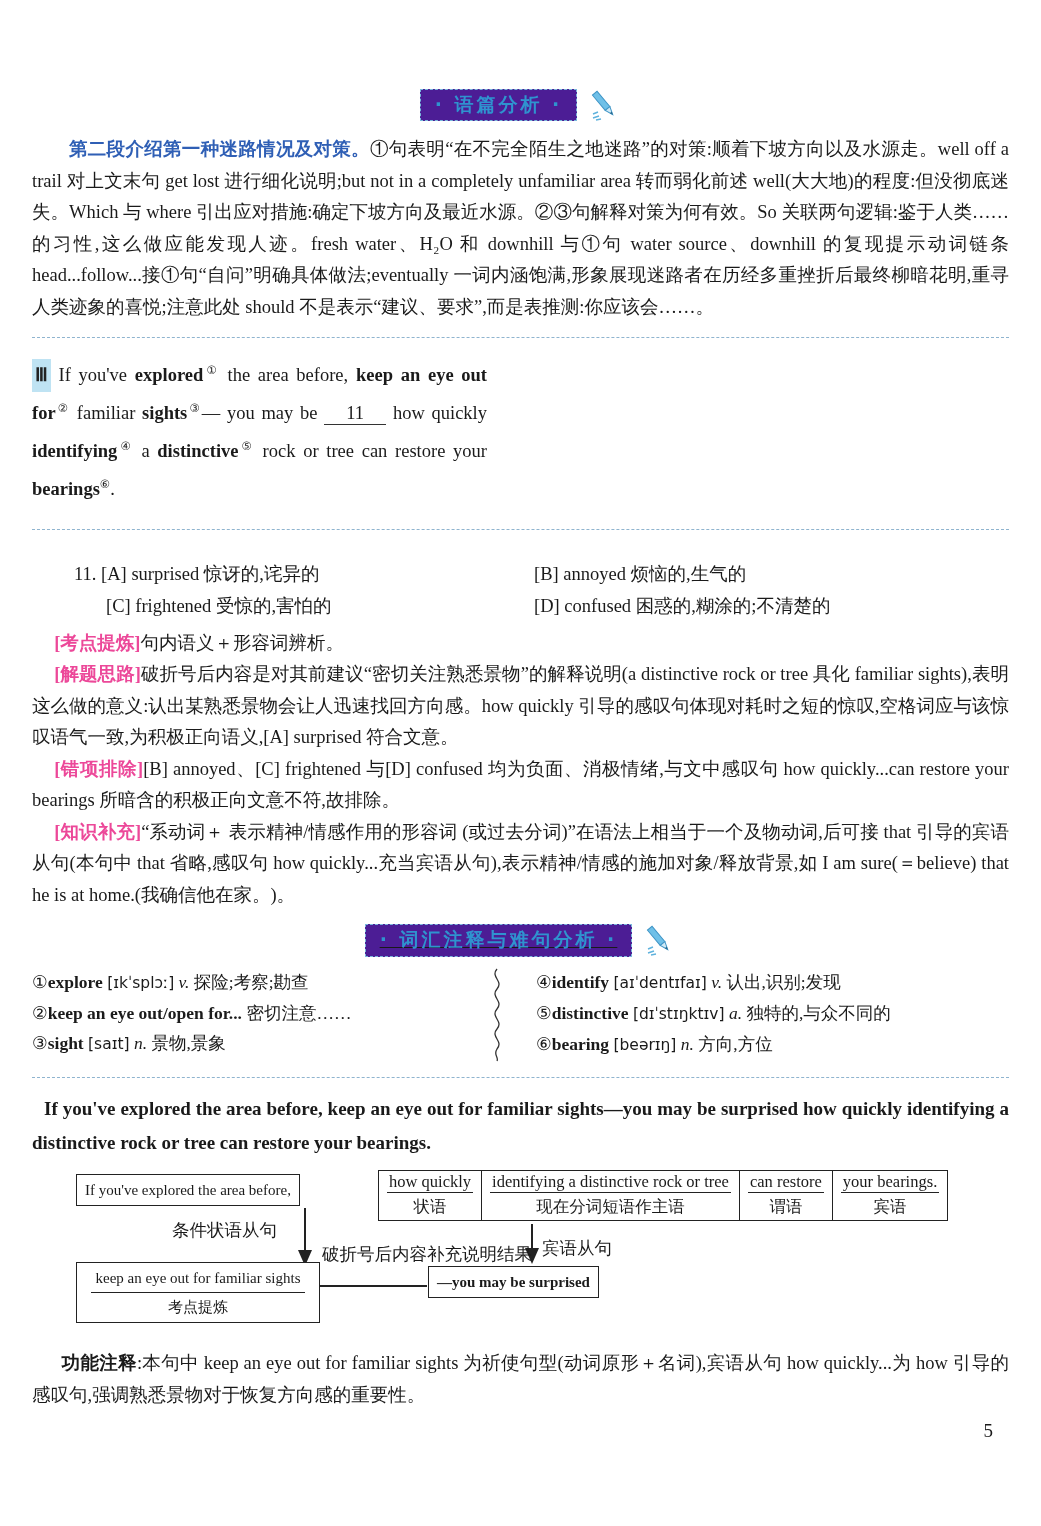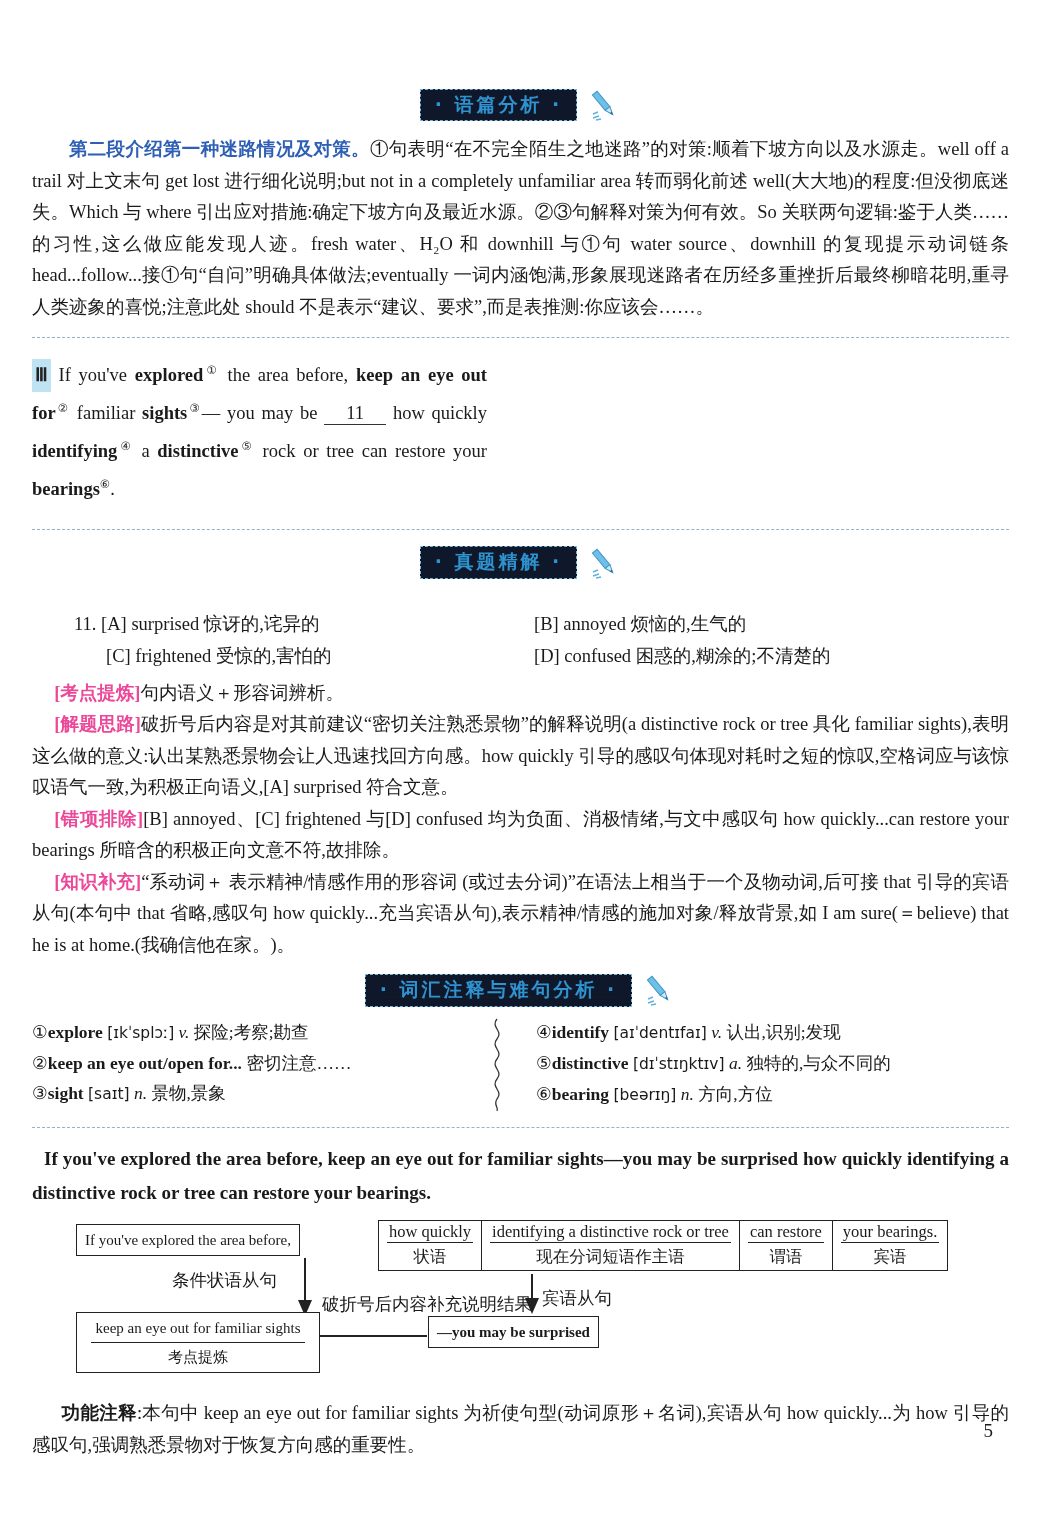--- a/index.html
+++ b/index.html
@@ -23,21 +23,21 @@
   }
 
   
   .sect-header{
     display:flex; align-items:center; justify-content:center;
     gap:10px;
     margin:0;
   }
   .sect-pill{
     border:1px dashed #7ab8dd;
-    background:#0f172a;
+    background:#4c1d95;
     color:#2f93cf;
     font-family:"DejaVu Sans", sans-serif;
     font-weight:bold;
     font-size:19px;
     letter-spacing:3px;
     padding:3px 14px 4px 14px;
     line-height:1.25;
     white-space:nowrap;
   }
   .pen-icon{display:inline-block; width:34px; height:34px;}
@@ -228,33 +228,20 @@
       <span class="b">keep an</span>
       <span class="b">eye out for</span><span class="sup-circ">②</span><span> familiar </span><span class="b">sights</span><span class="sup-circ">③</span><span>— you may be</span>
       <span class="blank-11">11</span>
       <span>how quickly </span><span class="b">identifying</span><span class="sup-circ">④</span><span> a </span><span class="b">distinctive</span><span class="sup-circ">⑤</span><span> rock or tree can</span>
       <span>restore your </span><span class="b">bearings</span><span class="sup-circ">⑥</span><span>.</span>
     </div>
   </div>
 
   <div class="dash-rule" style="margin-top:22px;"></div>
 
-  <div class="sect-header" style="margin-top:16px;">
-    <span class="sect-pill">· 真题精解 ·</span>
-    <span class="pen-icon">
-      <svg width="34" height="34" viewBox="0 0 34 34">
-        <g transform="rotate(-40 17 17)">
-          <rect x="14.5" y="2" width="6" height="20" fill="#6fc0e8" stroke="#3f95c6" stroke-width="1"></rect>
-          <polygon points="14.5,22 20.5,22 17.5,30" fill="#cfe9f6" stroke="#3f95c6" stroke-width="1"></polygon>
-          <polygon points="16.2,27 18.8,27 17.5,30" fill="#2b6d92"></polygon>
-        </g>
-        <path d="M6 26 L11 24 M6 30 L12 28 M9 32 L14 31" stroke="#5fb2dd" stroke-width="1.4" fill="none"></path>
-      </svg>
-    </span>
-  </div>
 
   <div class="opt-grid" style="margin-top:28px; padding-left:42px;">
     <div>
       <span>11.</span>
       <span>[A]</span>
       <span>surprised</span>
       <span>惊讶的,诧异的</span>
     </div>
     <div>
       <span>[B]</span>

